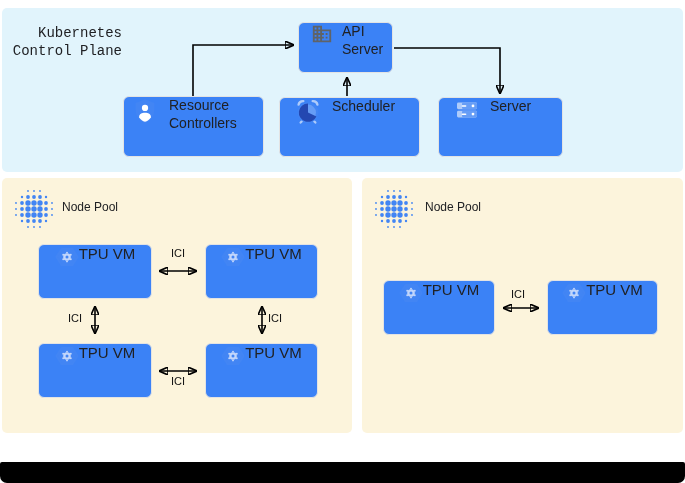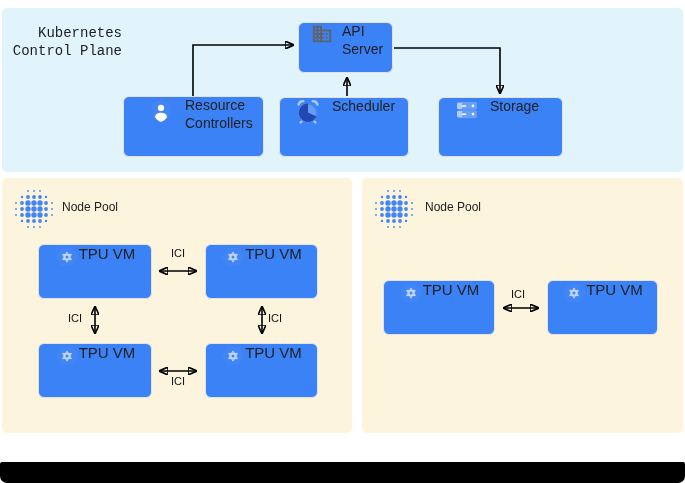--- a/index.html
+++ b/index.html
@@ -16,22 +16,22 @@
     position:absolute;left:8px;top:17px;width:112px;text-align:right;
     font-size:14px;line-height:1.25;color:var(--text,#202124);font-family:Liberation Mono, monospace;
   }
   .nodebox{
     position:absolute;background:#3b82f6;border:1px solid var(--box-border,#e3e3e3);
     border-radius:6px;display:flex;align-items:flex-start;box-sizing:border-box;
   }
   .nodebox .lbl{font-size:14px;line-height:1.25;color:var(--text,#202124);}
   .icn{display:flex;align-items:center;justify-content:center;flex:0 0 auto;}
   .api-box{left:298px;top:22px;width:95px;height:51px;padding-left:12px;gap:9px;}
-  .rc-box{left:123px;top:96px;width:141px;height:61px;padding-left:24px;gap:11px;}
-  .sched-box{left:279px;top:97px;width:130px;height:60px;padding-left:14px;gap:10px;}
+  .rc-box{left:123px;top:96px;width:141px;height:61px;padding-left:8px;gap:11px;}
+  .sched-box{left:279px;top:97px;width:141px;height:60px;padding-left:14px;gap:10px;}
   .stor-box{left:438px;top:97px;width:125px;height:60px;padding-left:16px;gap:11px;}
   .tpu-box{justify-content:center;}
   .tpu-box .lbl{font-size:15px;}
   .pool-hdr-icon{position:absolute;}
   .pool-hdr-label{position:absolute;font-size:12px;color:var(--text,#202124);}
   .arrows{position:absolute;left:0;top:0;width:685px;height:483px;pointer-events:none;}
   .arrows path{stroke:var(--arrow-black,#000);stroke-width:1.6;fill:none;}
   .ici{
     position:absolute;font-size:11px;color:#111;line-height:1;
   }
@@ -89,21 +89,21 @@
         <rect x="2" y="4.6" width="20" height="6.6" rx="1.4" fill="#aecbfa"></rect>
         <rect x="7" y="4.6" width="15" height="6.6" rx="1.4" fill="#669df6"></rect>
         <rect x="6.6" y="7.2" width="4.8" height="1.6" rx="0.8" fill="#fff"></rect>
         <circle cx="18" cy="7.9" r="1.4" fill="#fff"></circle>
         <rect x="2" y="12.8" width="20" height="6.6" rx="1.4" fill="#aecbfa"></rect>
         <rect x="7" y="12.8" width="15" height="6.6" rx="1.4" fill="#669df6"></rect>
         <rect x="6.6" y="15.4" width="4.8" height="1.6" rx="0.8" fill="#fff"></rect>
         <circle cx="18" cy="16.1" r="1.4" fill="#fff"></circle>
       </svg>
     </span>
-    <span class="lbl">Storage</span>
+    <span class="lbl">Server</span>
   </div>
 
   <div class="section pool-left"></div>
   <span class="pool-hdr-icon icn" style="left:12px;top:189px;">
     <svg width="44" height="40" viewBox="0 0 44 40" fill="#4285f4">
       <circle cx="16" cy="2" r="0.9"></circle>
         <circle cx="22" cy="2" r="0.9"></circle>
         <circle cx="28" cy="2" r="0.9"></circle>
       <circle cx="10" cy="8" r="1.2"></circle>
         <circle cx="16" cy="8" r="1.9"></circle>

